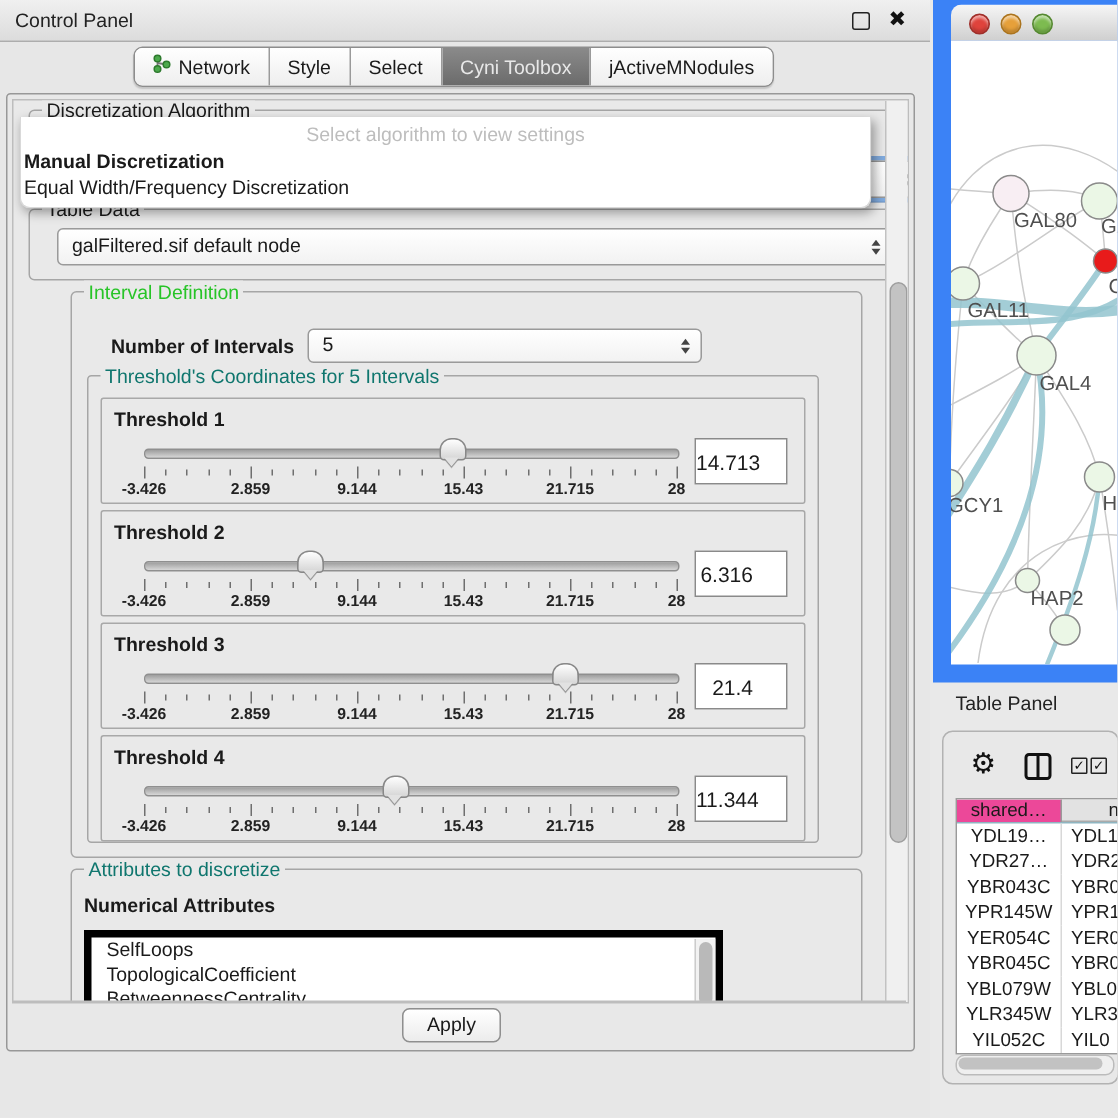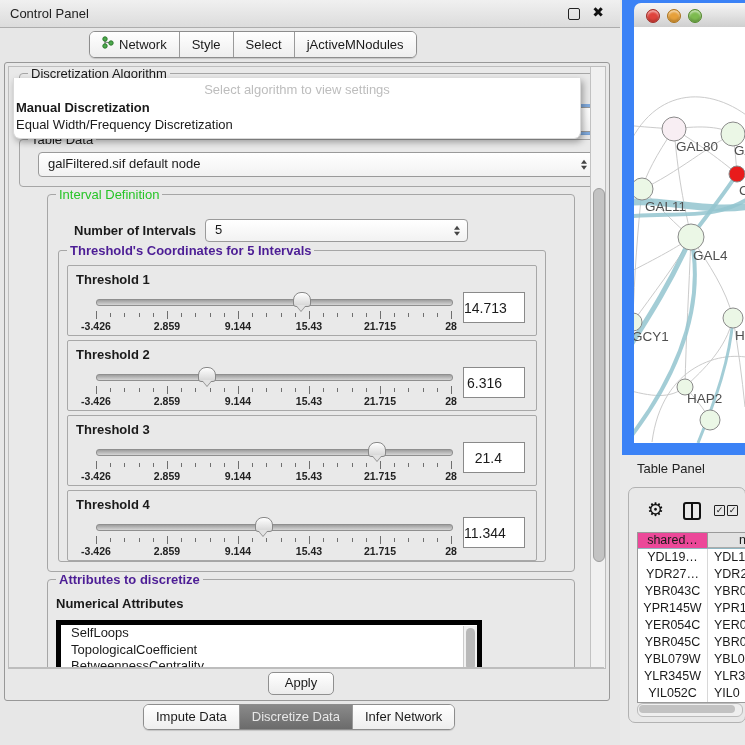--- a/index.html
+++ b/index.html
@@ -32,21 +32,21 @@
   #viewport{position:absolute;left:3px;top:3px;width:596px;height:601px;
      border:1px solid #bdbdbd;background:#e9e9e9;overflow:hidden;}
   #apply-row{position:absolute;left:3px;bottom:3px;width:596px;height:29px;border-top:1px solid #bdbdbd;}
   .aquabtn{position:absolute;left:260px;top:4px;width:64px;height:21px;border:1px solid #8f8f8f;border-radius:5px;
      background:linear-gradient(#ffffff,#ececec);text-align:center;line-height:20px;font-size:13px;cursor:pointer;}
 
   
   .group{position:absolute;border:1px solid #a6a6a6;border-radius:4px;}
   .glabel{position:absolute;top:-8px;left:8px;padding:0 3px;background:#e9e9e9;font-size:13px;white-space:nowrap;}
   .glabel.green{color:#27c427;}
-  .glabel.blue{color:#4c1d95;font-weight:bold;}
+  .glabel.blue{color:#0f766e;}
 
   
   .combo{position:absolute;background:linear-gradient(#ffffff,#f2f2f2);border:1px solid #9a9a9a;border-radius:4px;
      font-size:13px;line-height:21px;padding-left:9px;cursor:pointer;}
   .spin{position:absolute;right:7px;top:50%;transform:translateY(-50%);}
   .spin i{display:block;width:0;height:0;border-left:3.5px solid transparent;border-right:3.5px solid transparent;}
   .spin .up{border-bottom:4.5px solid #444;margin-bottom:2.5px;}
   .spin .dn{border-top:4.5px solid #444;}
   #algo-combo{left:290px;top:33px;width:296px;height:23px;border-radius:5px;
      box-shadow:0 0 0 3px rgba(110,160,220,.85);}
@@ -142,20 +142,23 @@
           <circle cx="9" cy="7" r="2.2" fill="#4ca94c" stroke="#2e7a2e"></circle>
         </svg>
       </span>
       <span>Network</span>
     </div>
     <div class="seg">
         <span>Style</span>
       </div>
     <div class="seg">
         <span>Select</span>
+      </div>
+    <div class="seg selected">
+        <span>Cyni Toolbox</span>
       </div>
     <div class="seg">
         <span>jActiveMNodules</span>
       </div>
   </div>
 
   <div id="outer-panel">
     <div id="viewport">
 
       <div class="group" style="left:10px;top:6px;width:583px;height:60px;">
@@ -389,31 +392,20 @@
       <div id="main-scrollbar">
         <div id="main-thumb"></div>
       </div>
     </div>
 
     <div id="apply-row">
       <div class="aquabtn">Apply</div>
     </div>
   </div>
 
-  <div id="bottom-tabs" class="segstrip">
-    <div class="seg">
-        <span>Impute Data</span>
-      </div>
-    <div class="seg selected">
-        <span>Discretize Data</span>
-      </div>
-    <div class="seg">
-        <span>Infer Network</span>
-      </div>
-  </div>
 </div>
 
 <div id="right-side">
   <div id="net-window">
     <div id="net-titlebar">
       <span id="light-close" class="light"></span>
       <span id="light-min" class="light"></span>
       <span id="light-zoom" class="light"></span>
     </div>
     <div id="net-canvas">

